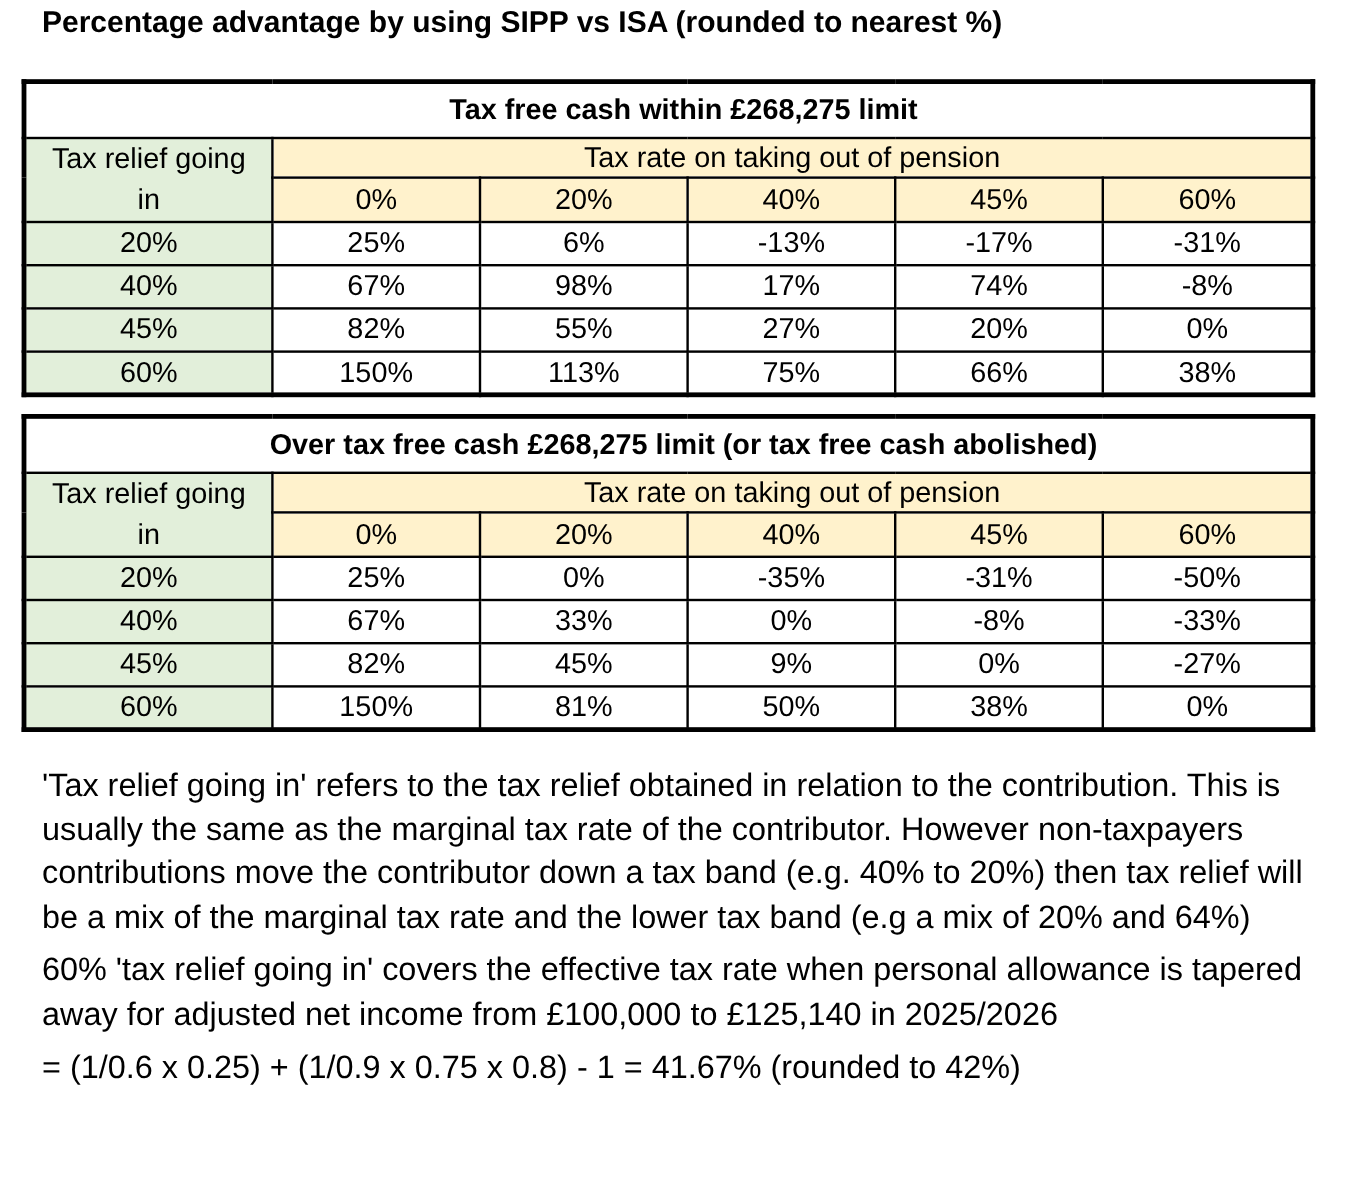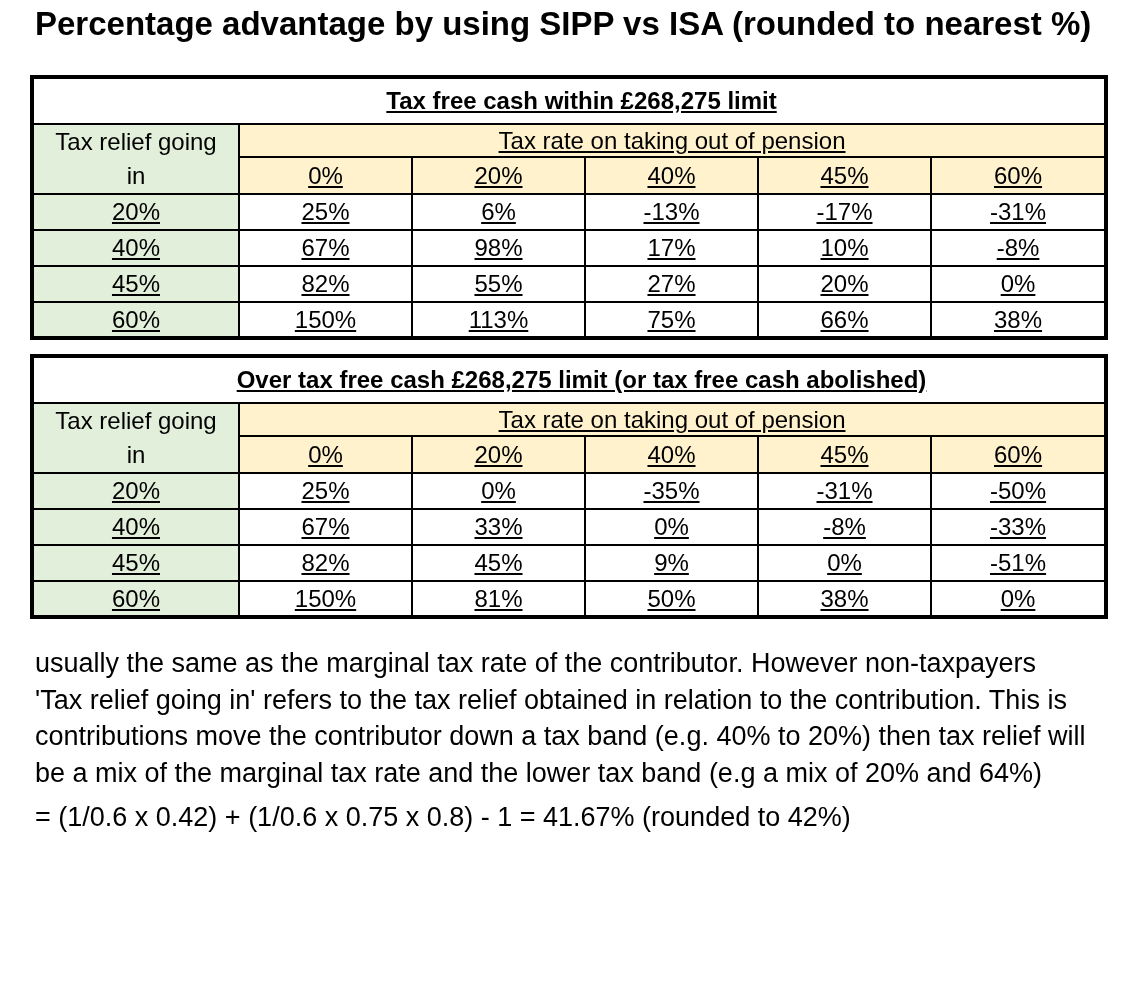--- a/index.html
+++ b/index.html
@@ -5,32 +5,31 @@
   * { box-sizing: border-box; margin: 0; padding: 0; }
   html, body {
     width: 1123px; height: 988px;
     background: #ffffff; overflow: hidden;
     font-family: "Liberation Sans", "DejaVu Sans", sans-serif;
     color: #000000;
   }
   .page { width: 1123px; height: 988px; }
 
   .page-title {
-    font-size: 33px; font-weight: bold;
+    font-size: 25px; font-weight: bold;
     margin: 5px 0 0 35px;
     white-space: nowrap;
   }
 
   table.grid {
     border-collapse: collapse;
     table-layout: fixed;
     width: 1074px;
-    margin-left: 30px;
+    margin-left: 18px;
     border: 4px solid #000;
-    text-decoration: underline;
   }
   table.grid:first-of-type { margin-top: 32px; }
   table.grid + table.grid { margin-top: 14px; }
 
   table.grid td {
     border: 2px solid #000;
     text-align: center;
     vertical-align: middle;
     font-size: 24px;
     overflow: hidden;
@@ -108,21 +107,21 @@
         <td>6%</td>
         <td>-13%</td>
         <td>-17%</td>
         <td>-31%</td>
       </tr>
       <tr class="data-row">
         <td class="green rowlabel">40%</td>
         <td>67%</td>
         <td>98%</td>
         <td>17%</td>
-        <td>10%</td>
+        <td>74%</td>
         <td>-8%</td>
       </tr>
       <tr class="data-row">
         <td class="green rowlabel">45%</td>
         <td>82%</td>
         <td>55%</td>
         <td>27%</td>
         <td>20%</td>
         <td>0%</td>
       </tr>
@@ -178,38 +177,42 @@
         <td>0%</td>
         <td>-8%</td>
         <td>-33%</td>
       </tr>
       <tr class="data-row">
         <td class="green rowlabel">45%</td>
         <td>82%</td>
         <td>45%</td>
         <td>9%</td>
         <td>0%</td>
-        <td>-51%</td>
+        <td>-27%</td>
       </tr>
       <tr class="data-row">
         <td class="green rowlabel">60%</td>
         <td>150%</td>
         <td>81%</td>
         <td>50%</td>
         <td>38%</td>
         <td>0%</td>
       </tr>
     </tbody>
   </table>
 
   <div class="notes">
     <div class="para">
+      <span class="note-line">'Tax relief going in' refers to the tax relief obtained in relation to the contribution. This is</span>
       <span class="note-line">usually the same as the marginal tax rate of the contributor. However non-taxpayers</span>
-      <span class="note-line">'Tax relief going in' refers to the tax relief obtained in relation to the contribution. This is</span>
       <span class="note-line">contributions move the contributor down a tax band (e.g. 40% to 20%) then tax relief will</span>
       <span class="note-line">be a mix of the marginal tax rate and the lower tax band (e.g a mix of 20% and 64%)</span>
     </div>
     <div class="para">
-      <span class="note-line">= (1/0.6 x 0.42) + (1/0.6 x 0.75 x 0.8) - 1 = 41.67% (rounded to 42%)</span>
+      <span class="note-line">60% 'tax relief going in' covers the effective tax rate when personal allowance is tapered</span>
+      <span class="note-line">away for adjusted net income from £100,000 to £125,140 in 2025/2026</span>
+    </div>
+    <div class="para">
+      <span class="note-line">= (1/0.6 x 0.25) + (1/0.9 x 0.75 x 0.8) - 1 = 41.67% (rounded to 42%)</span>
     </div>
   </div>
 
 </div>
 
 </body></html>

